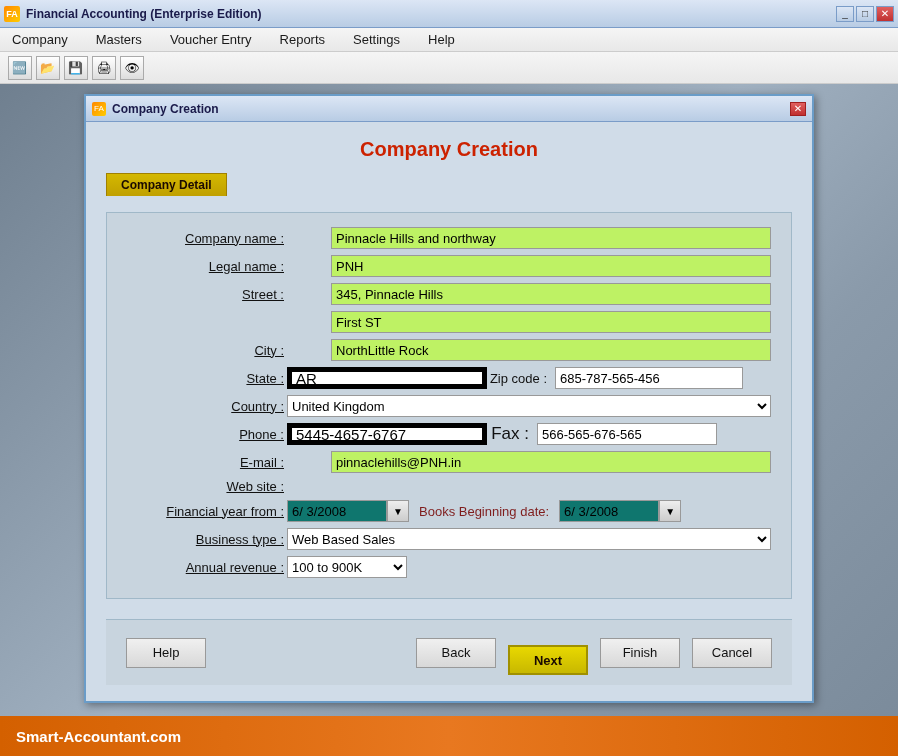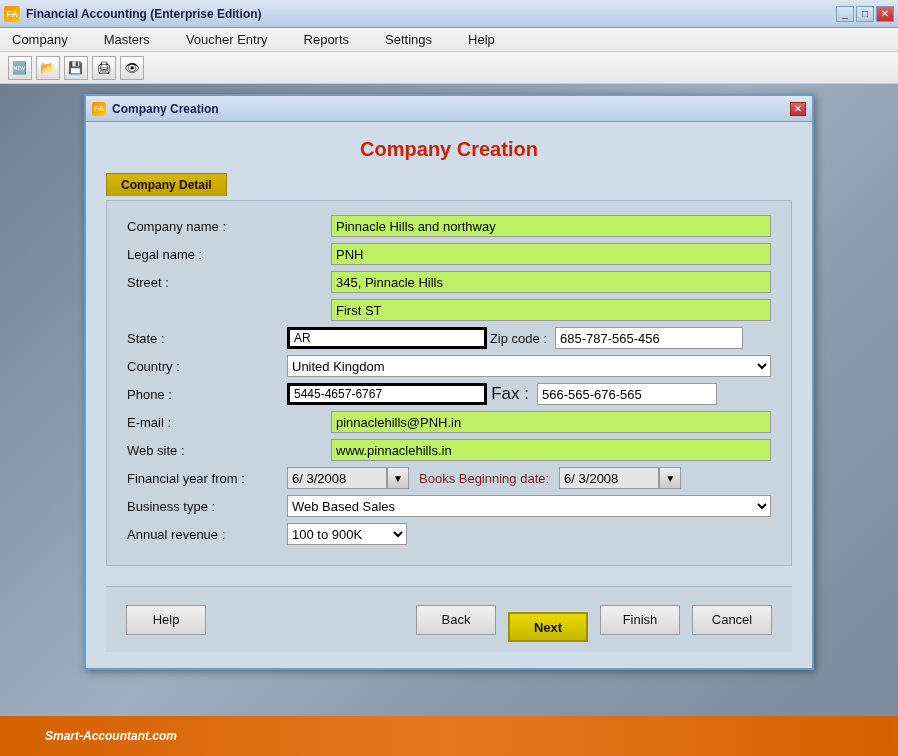--- a/index.html
+++ b/index.html
@@ -70,21 +70,21 @@
     
     .menu-bar {
       position: relative;
       z-index: 10;
       background: linear-gradient(to bottom, #f5f5f5, #e8e8e8);
       height: 24px;
       display: flex;
       align-items: center;
       padding: 8px 8px;
       border-bottom: 1px solid #ccc;
-      gap: 28px;
+      gap: 20px;
     }
     .menu-item {
       font-size: 13px;
       color: #1a1a1a;
       cursor: pointer;
       padding: 2px 4px;
     }
 
     
     .toolbar {
@@ -170,21 +170,21 @@
     .dialog-heading {
       text-align: center;
       font-size: 20px;
       color: #cc2200;
       font-weight: bold;
       margin-bottom: 12px;
     }
 
     
     .tab-strip {
-      margin-bottom: 4px;
+      margin-bottom: 16px;
     }
     .tab {
       display: inline-block;
       background: linear-gradient(to bottom, #d4b800, #c0a000);
       color: #1a0a00;
       font-weight: bold;
       font-size: 12px;
       padding: 4px 14px;
       border: 1px solid #a08000;
       border-bottom: none;
@@ -197,42 +197,44 @@
       border: 1px solid #a0b8c8;
       padding: 14px 20px 14px 20px;
     }
     .form-row {
       display: flex;
       align-items: center;
       margin-bottom: 6px;
     }
     .form-label {
       width: 160px;
+      text-align: right;
       padding-right: 3px;
       font-size: 13px;
       color: #111;
       flex-shrink: 0;
+      text-decoration: underline;
     }
     .form-input {
       flex: 1;
       height: 22px;
       border: 1px solid #999;
       background: #bef264;
       padding: 0 4px;
       font-size: 13px;
       outline: none;
       margin-left: 44px;
     }
     .form-input-half {
       width: 200px;
       height: 22px;
-      border: 3px solid #000000;
+      border: 5px solid #000000;
       background: white;
       padding: 0 4px;
-      font-size: 12px;
+      font-size: 15px;
       outline: none;
     }
     .form-select {
       flex: 1;
       height: 22px;
       border: 1px solid #999;
       background: white;
       font-size: 13px;
       outline: none;
     }
@@ -258,21 +260,21 @@
       text-align: right;
       padding-right: 8px;
       font-size: 17px;
       color: #111;
       flex-shrink: 0;
     }
     .date-input {
       width: 100px;
       height: 22px;
       border: 1px solid #999;
-      background: #e5e5e5;
+      background: #0f766e;
       padding: 0 4px;
       font-size: 13px;
       outline: none;
     }
     .date-btn {
       width: 22px; height: 22px;
       border: 1px solid #999;
       background: linear-gradient(to bottom, #eee, #ccc);
       cursor: pointer;
       font-size: 10px;
@@ -332,24 +334,22 @@
       right: 0;
       height: 40px;
       background: linear-gradient(to right, #d46000, #e87820, #d46000);
       display: flex;
       align-items: center;
       padding: 0 16px;
       z-index: 20;
     }
     .bottom-bar-text {
       color: white;
-      font-size: 12px;
+      font-size: 15px;
       font-weight: bold;
-      font-style: italic;
-      margin-left: 29px;
     }
   </style>
 </head>
 <body>
 
 <div class="title-bar">
   <div class="title-bar-left">
     <div class="title-bar-icon">FA</div>
     <span class="title-text">Financial Accounting (Enterprise Edition)</span>
   </div>
@@ -412,20 +412,24 @@
         <div class="form-row">
           <span class="form-label">Street :</span>
           <input class="form-input" type="text" value="345, Pinnacle Hills" style="">
         </div>
 
         <div class="form-row">
           <span class="form-label"></span>
           <input class="form-input" type="text" value="First ST" style="">
         </div>
 
+        <div class="form-row">
+          <span class="form-label">City :</span>
+          <input class="form-input" type="text" value="NorthLittle Rock" style="">
+        </div>
 
         <div class="form-row">
           <span class="form-label">State :</span>
           <input class="form-input-half" type="text" value="AR" style="">
           <span class="zip-label">Zip code :</span>
           <input class="zip-input" type="text" value="685-787-565-456" style="">
         </div>
 
         <div class="form-row">
           <span class="form-label">Country :</span>
@@ -444,21 +448,20 @@
           <input class="zip-input" type="text" style="width: 180px;" value="566-565-676-565">
         </div>
 
         <div class="form-row">
           <span class="form-label">E-mail :</span>
           <input class="form-input" type="text" value="pinnaclehills@PNH.in" style="">
         </div>
 
         <div class="form-row">
           <span class="form-label">Web site :</span>
-          <input class="form-input" type="text" value="www.pinnaclehills.in" style="">
         </div>
 
         <div class="form-row">
           <span class="form-label">Financial year from :</span>
           <input class="date-input" type="text" value="6/ 3/2008" style="">
           <button class="date-btn">▼</button>
           <span class="books-label">Books Beginning date:</span>
           <input class="date-input" type="text" value="6/ 3/2008" style="">
           <button class="date-btn">▼</button>
         </div>

